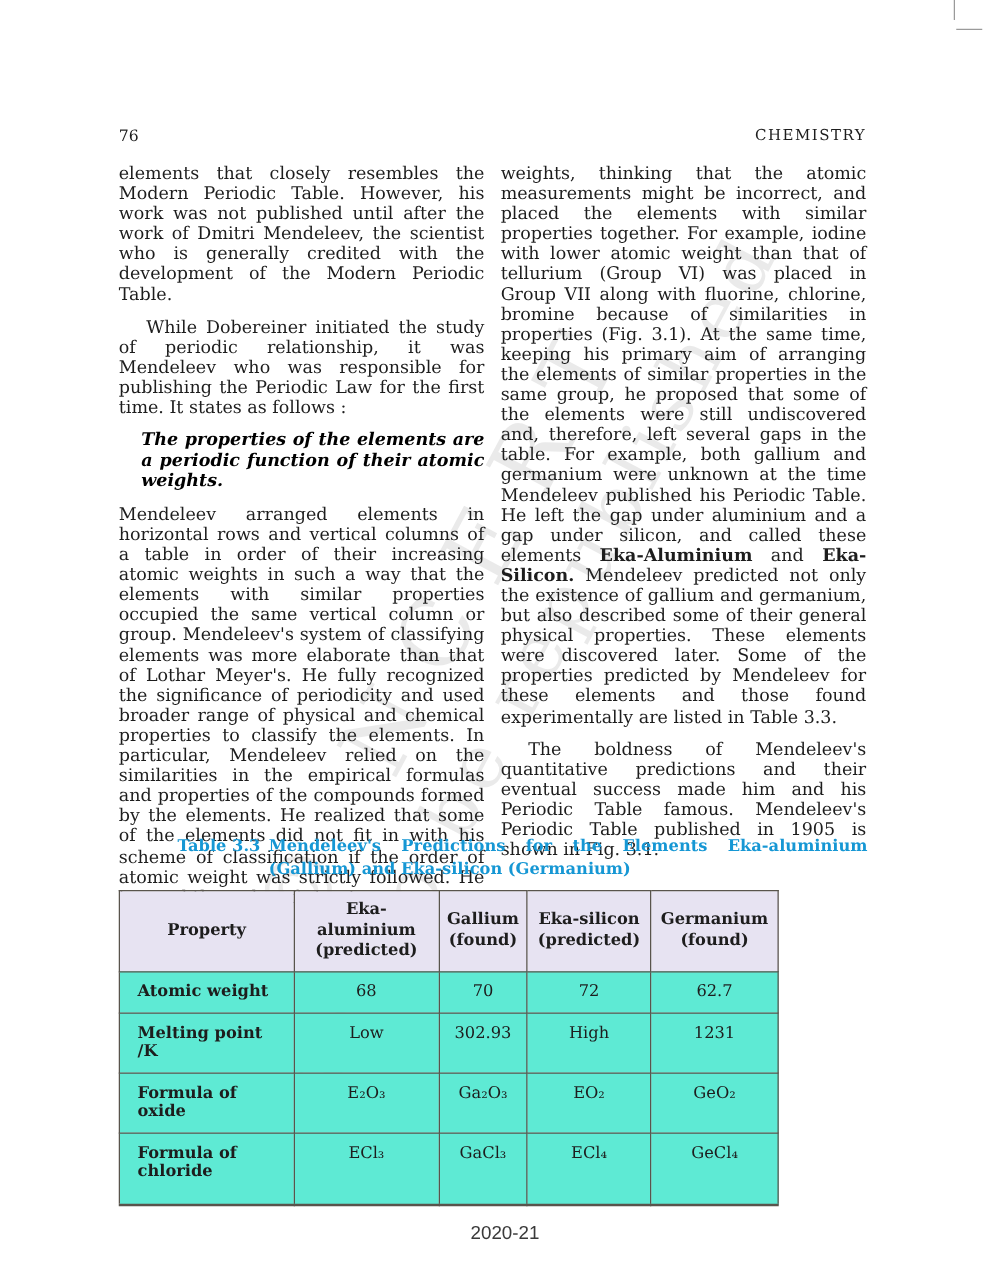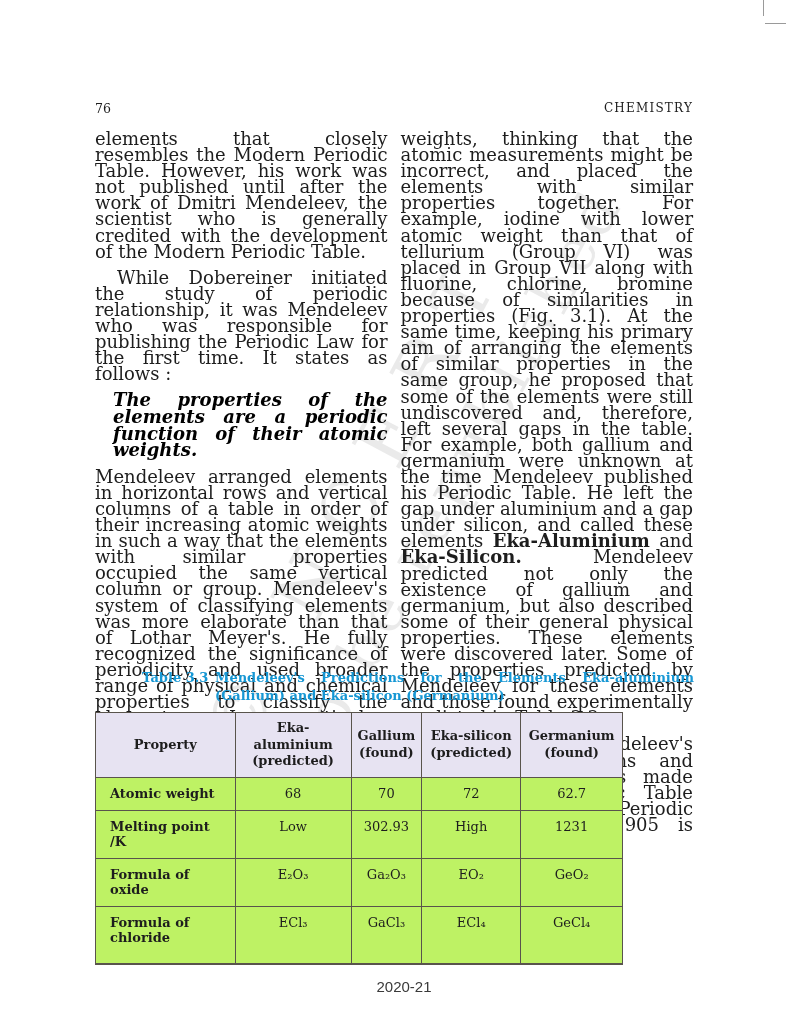--- a/index.html
+++ b/index.html
@@ -28,21 +28,21 @@
   .pg-header {
     position:absolute; top:101px; left:95px; width:598px;
     display:flex; justify-content:space-between; font-size:12.5px;
   }
   .pg-header .right { letter-spacing:1.2px; font-size:12px; }
 
   .columns {
     position:absolute; top:131px; left:95px; width:598px;
     display:flex; gap:13px;
   }
-  .col { flex:1; font-size:18px; line-height:16.1px; text-align:justify; }
+  .col { flex:1; font-size:14px; line-height:16.1px; text-align:justify; }
   .col p { margin:0 0 10px 0; }
   .col p.indent { text-indent:22px; }
   .quote {
     margin:3px 0 10px 18px !important; color:#000000;
     font-style:italic; font-weight:bold; line-height:16.6px;
   }
 
   .tbl-caption {
     position:absolute; top:669px; left:95px; width:599px;
     display:flex; font-weight:bold; font-size:13px; line-height:17.5px;
@@ -51,21 +51,21 @@
   .tbl-caption .cap-label { width:73px; flex:none;margin-left:47px; }
   .tbl-caption .cap-text { flex:1; text-align:justify; }
 
   .tbl-wrap { position:absolute; top:712px; left:95px; width:528px; }
   table { border-collapse:collapse; width:100%; font-size:13px; table-layout:fixed; }
   th, td { border:1px solid #59544c; }
   th {
     background:#e7e3f2; font-weight:bold; padding:7px 3px; line-height:16.5px;
     text-align:center; vertical-align:middle;
   }
-  td { background:#bef264; padding:8px 5px 9px; text-align:center; vertical-align:top; }
+  td { background:#5eead4; padding:8px 5px 9px; text-align:center; vertical-align:top; }
   td.prop { text-align:left; font-weight:bold; padding-left:14px; }
   tr.row-last td { padding-bottom:18px; }
   table { border-bottom:2px solid #59544c; }
 
   .pg-footer {
     position:absolute; top:978px; left:11px; width:786px; text-align:center;
     font-family:"Liberation Sans", sans-serif; font-size:15px; color:#3a3a3a;
   }
 </style>
 </head>

